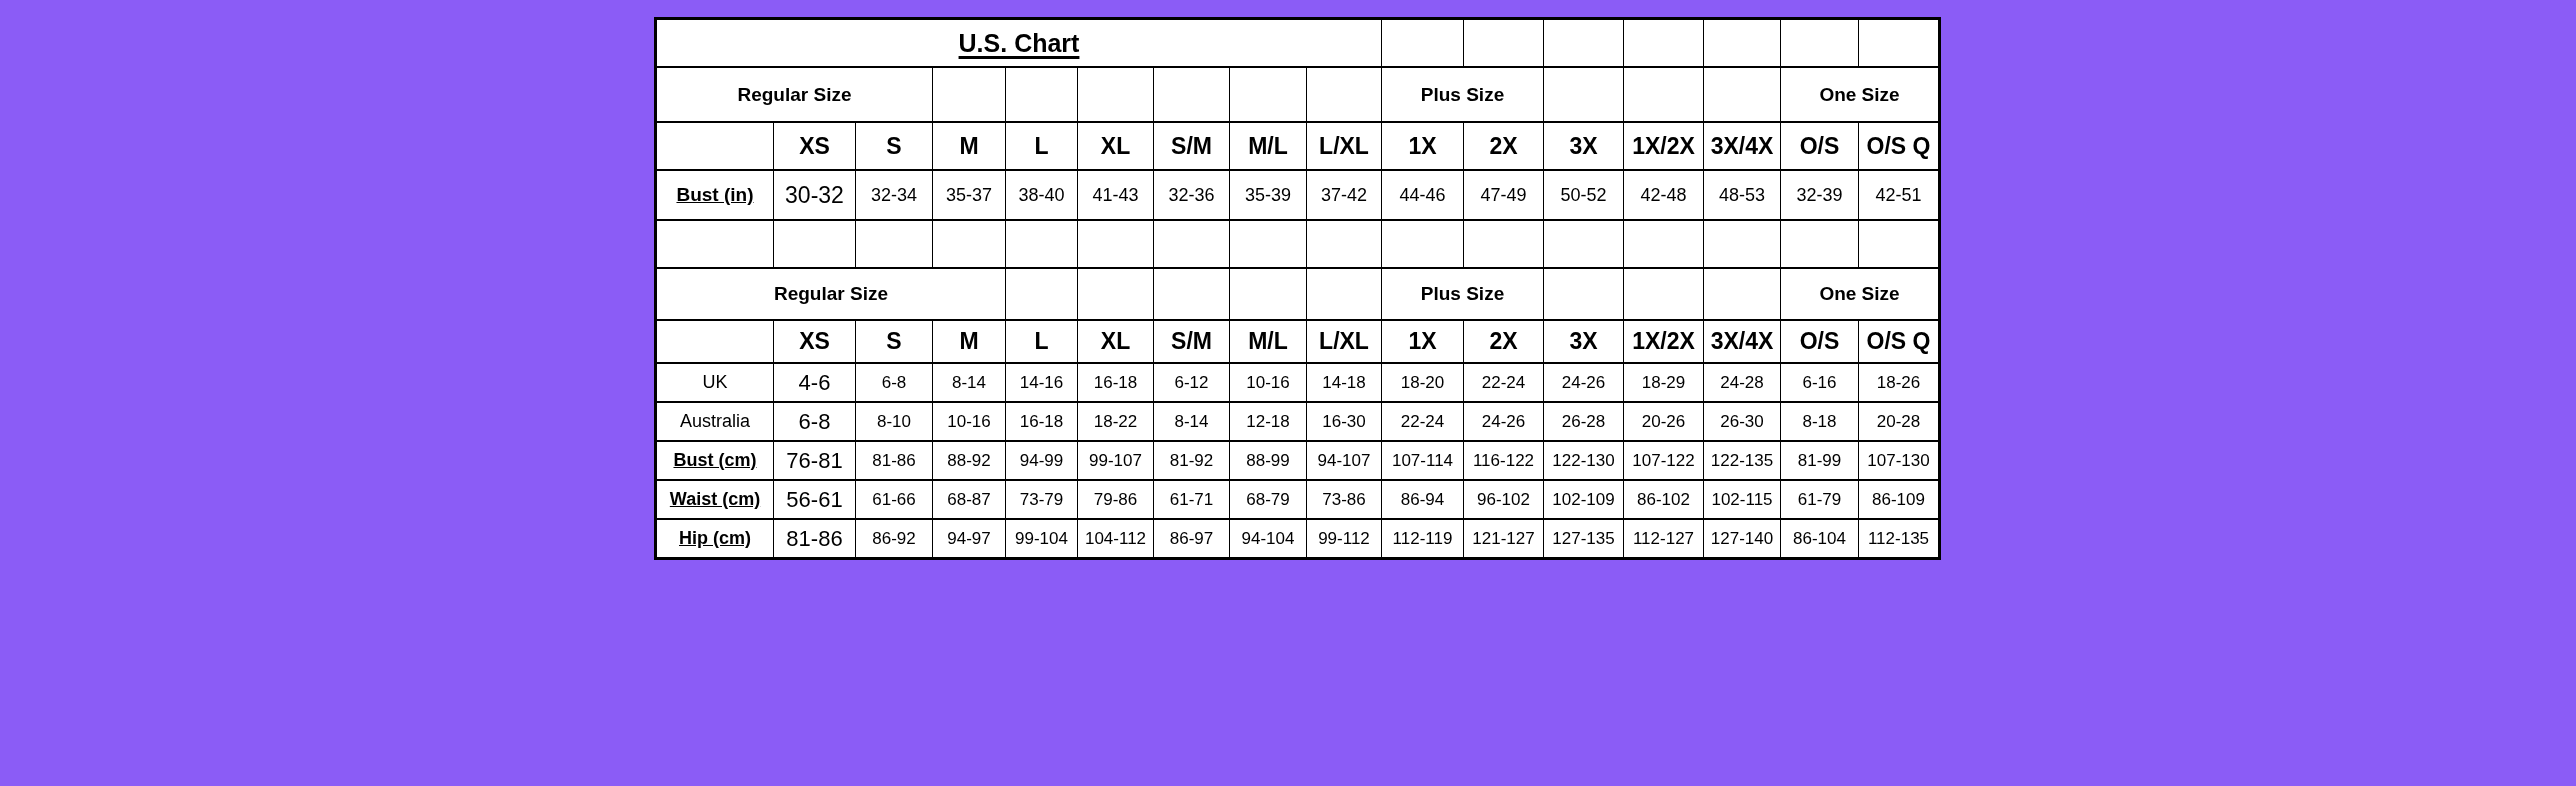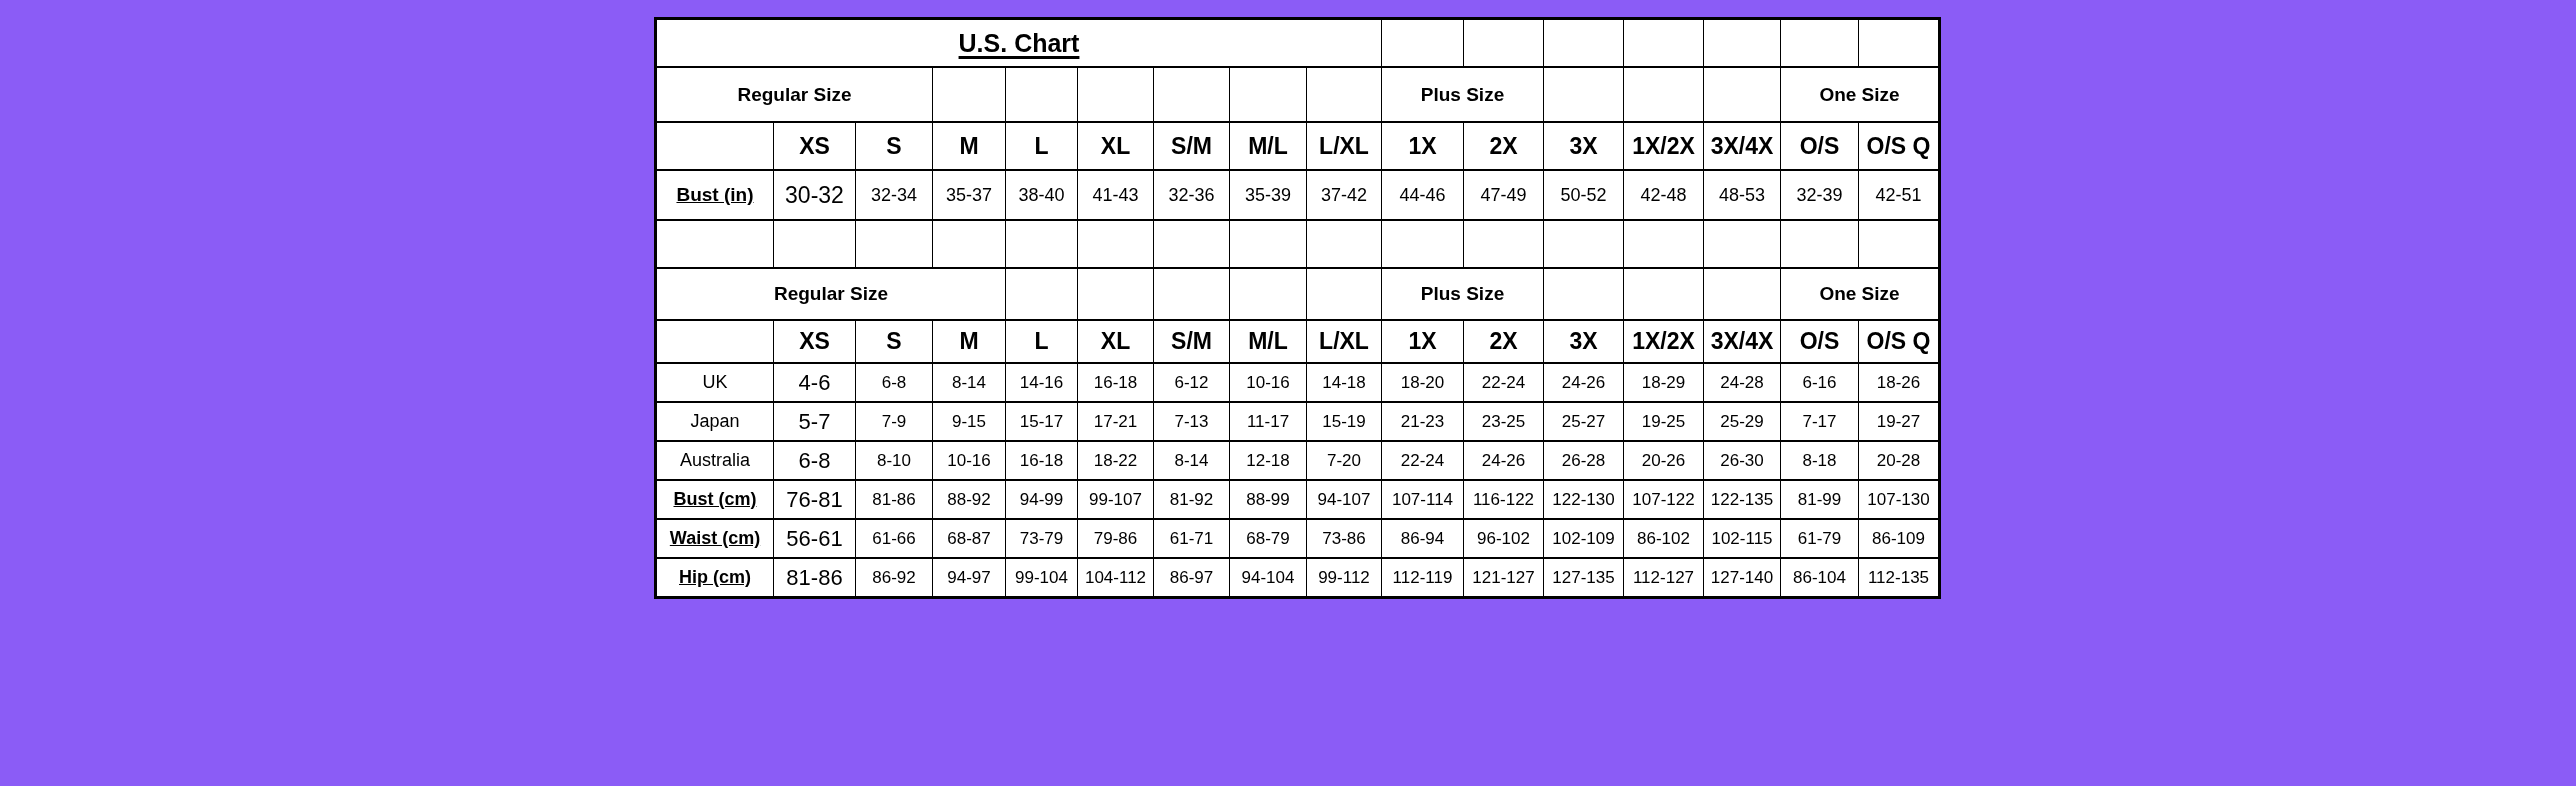--- a/index.html
+++ b/index.html
@@ -234,47 +234,29 @@
           <td class="c-val">14-18</td>
           <td class="c-val bl-thick">18-20</td>
           <td class="c-val">22-24</td>
           <td class="c-val">24-26</td>
           <td class="c-val">18-29</td>
           <td class="c-val">24-28</td>
           <td class="c-val bl-thick">6-16</td>
           <td class="c-val">18-26</td>
         </tr>
         <tr class="r-data-intl">
-          <td class="c-rowlabel">Japan</td>
-          <td class="c-val xs">5-7</td>
-          <td class="c-val">7-9</td>
-          <td class="c-val">9-15</td>
-          <td class="c-val">15-17</td>
-          <td class="c-val">17-21</td>
-          <td class="c-val">7-13</td>
-          <td class="c-val">11-17</td>
-          <td class="c-val">15-19</td>
-          <td class="c-val bl-thick">21-23</td>
-          <td class="c-val">23-25</td>
-          <td class="c-val">25-27</td>
-          <td class="c-val">19-25</td>
-          <td class="c-val">25-29</td>
-          <td class="c-val bl-thick">7-17</td>
-          <td class="c-val">19-27</td>
-        </tr>
-        <tr class="r-data-intl">
           <td class="c-rowlabel">Australia</td>
           <td class="c-val xs">6-8</td>
           <td class="c-val">8-10</td>
           <td class="c-val">10-16</td>
           <td class="c-val">16-18</td>
           <td class="c-val">18-22</td>
           <td class="c-val">8-14</td>
           <td class="c-val">12-18</td>
-          <td class="c-val">7-20</td>
+          <td class="c-val">16-30</td>
           <td class="c-val bl-thick">22-24</td>
           <td class="c-val">24-26</td>
           <td class="c-val">26-28</td>
           <td class="c-val">20-26</td>
           <td class="c-val">26-30</td>
           <td class="c-val bl-thick">8-18</td>
           <td class="c-val">20-28</td>
         </tr>
         <tr class="r-data-intl">
           <td class="c-rowlabel bold">Bust (cm)</td>

